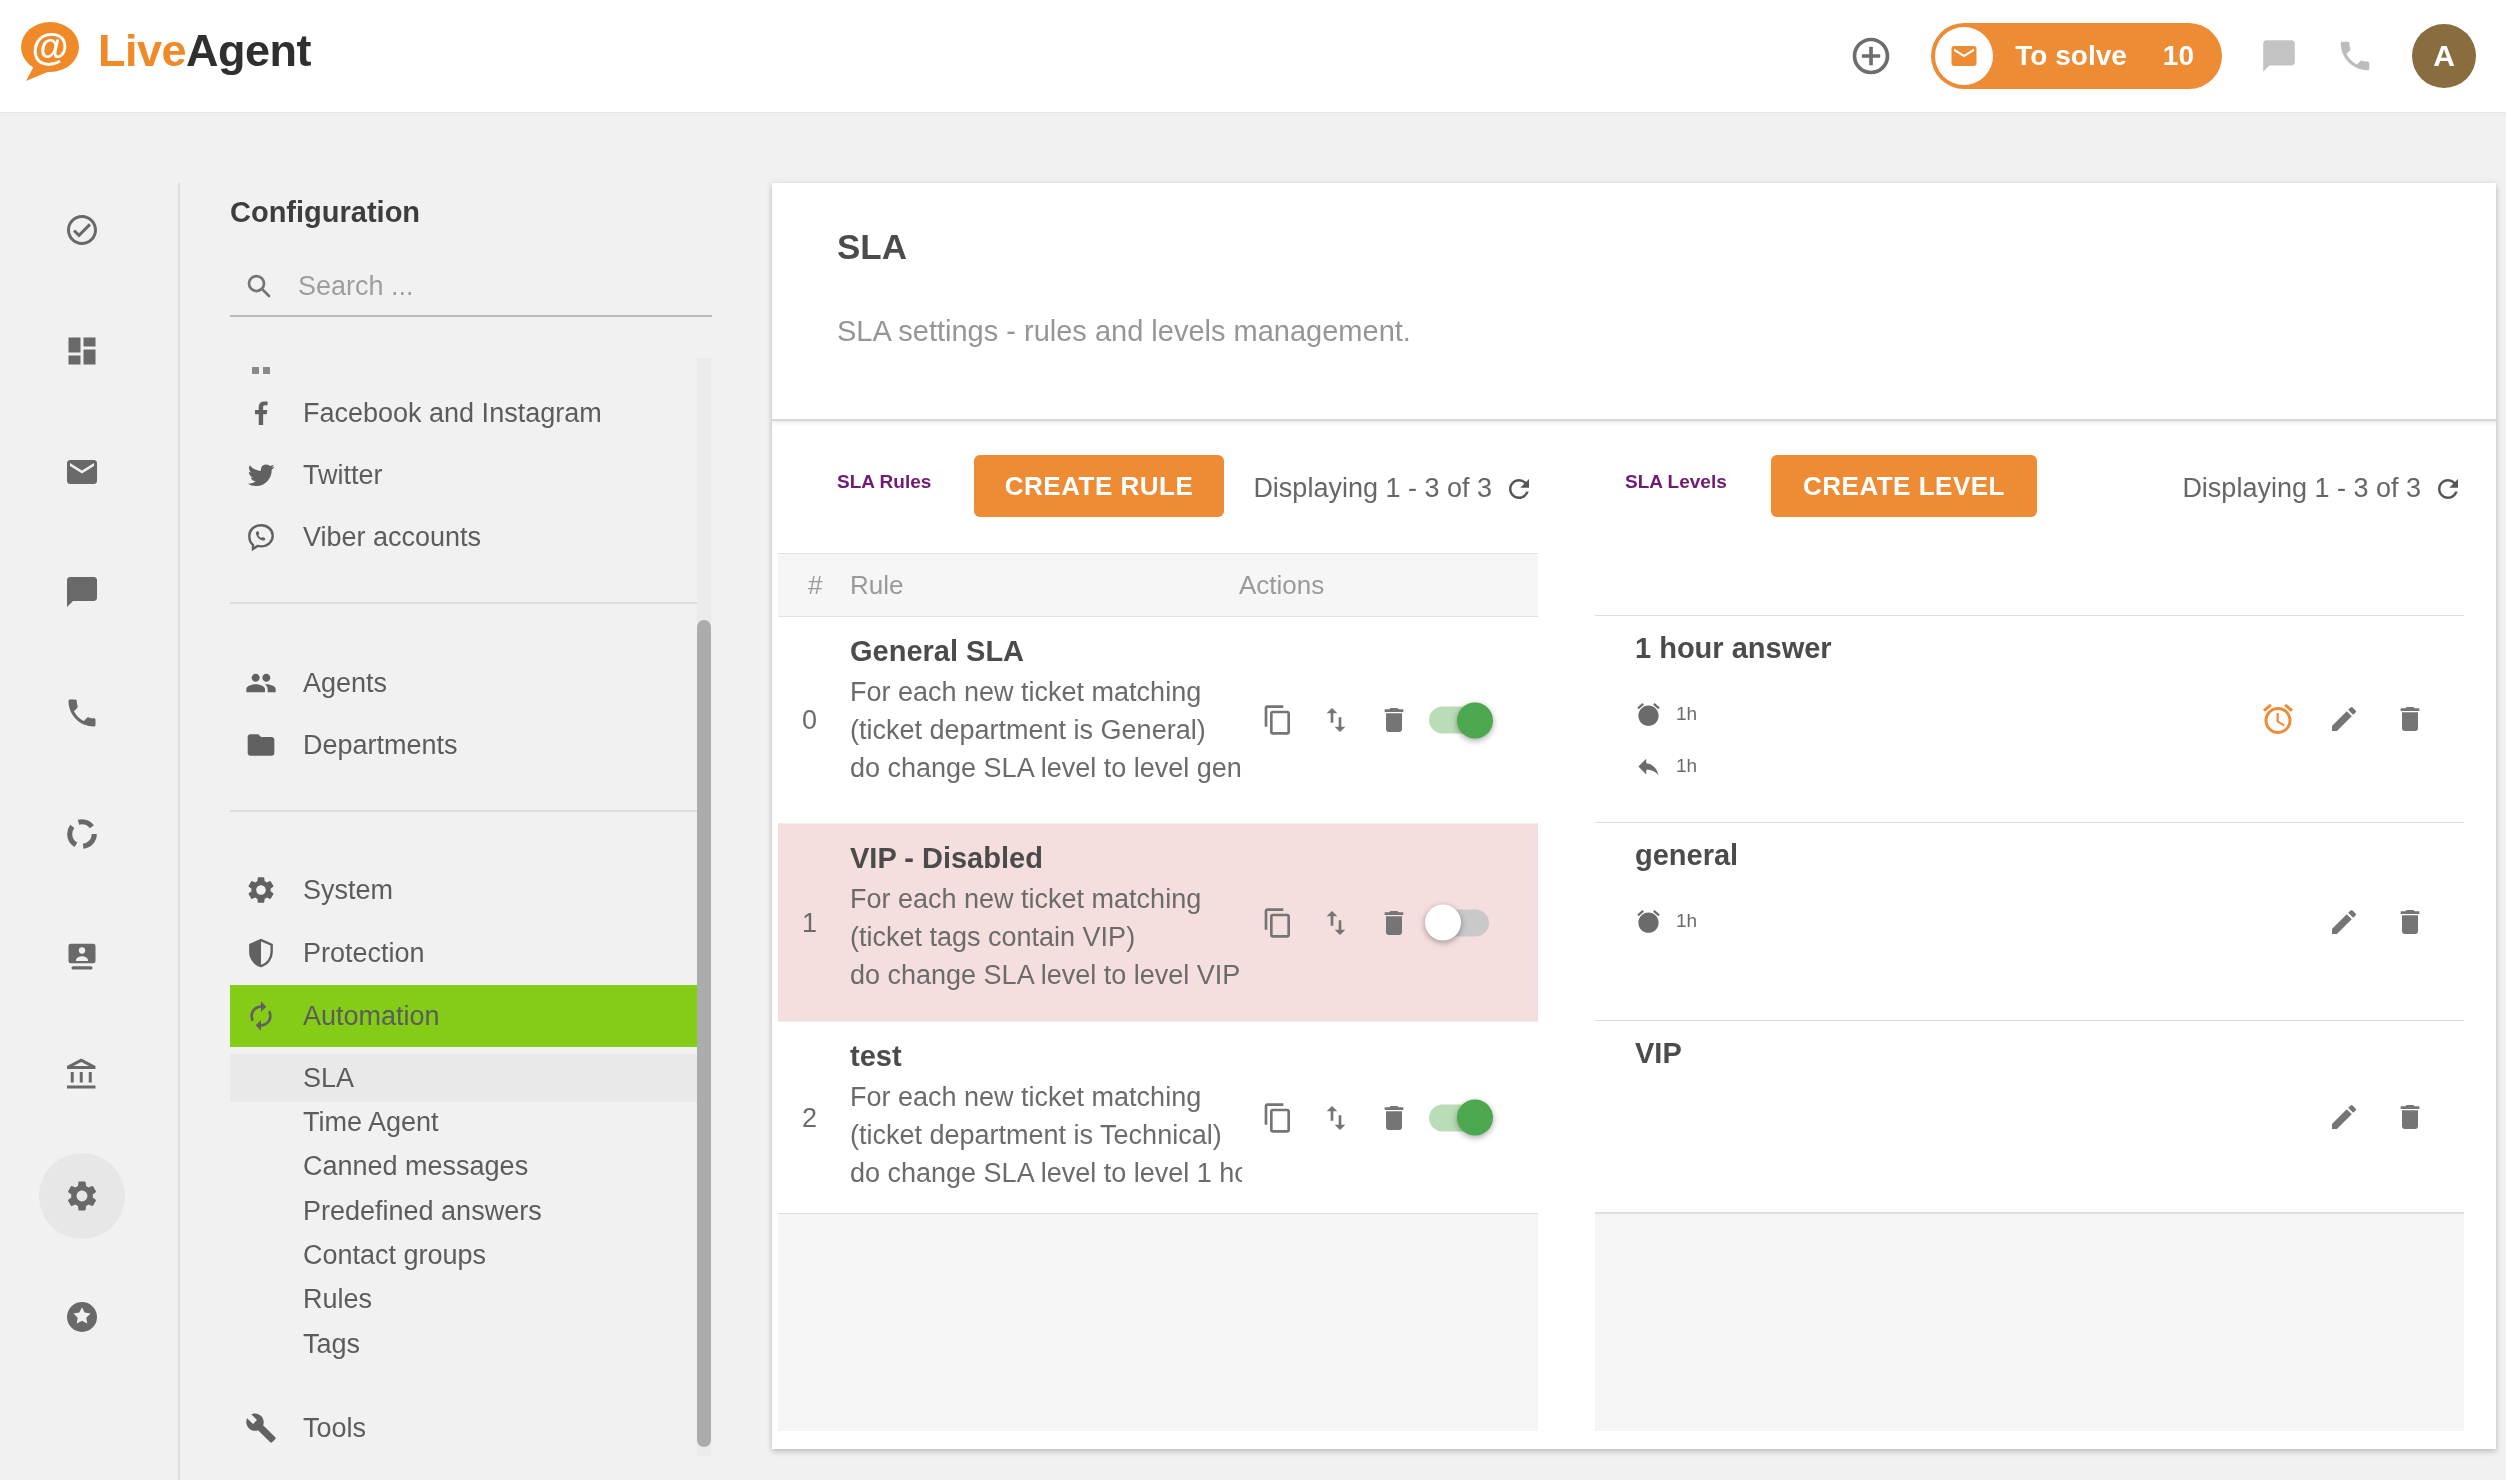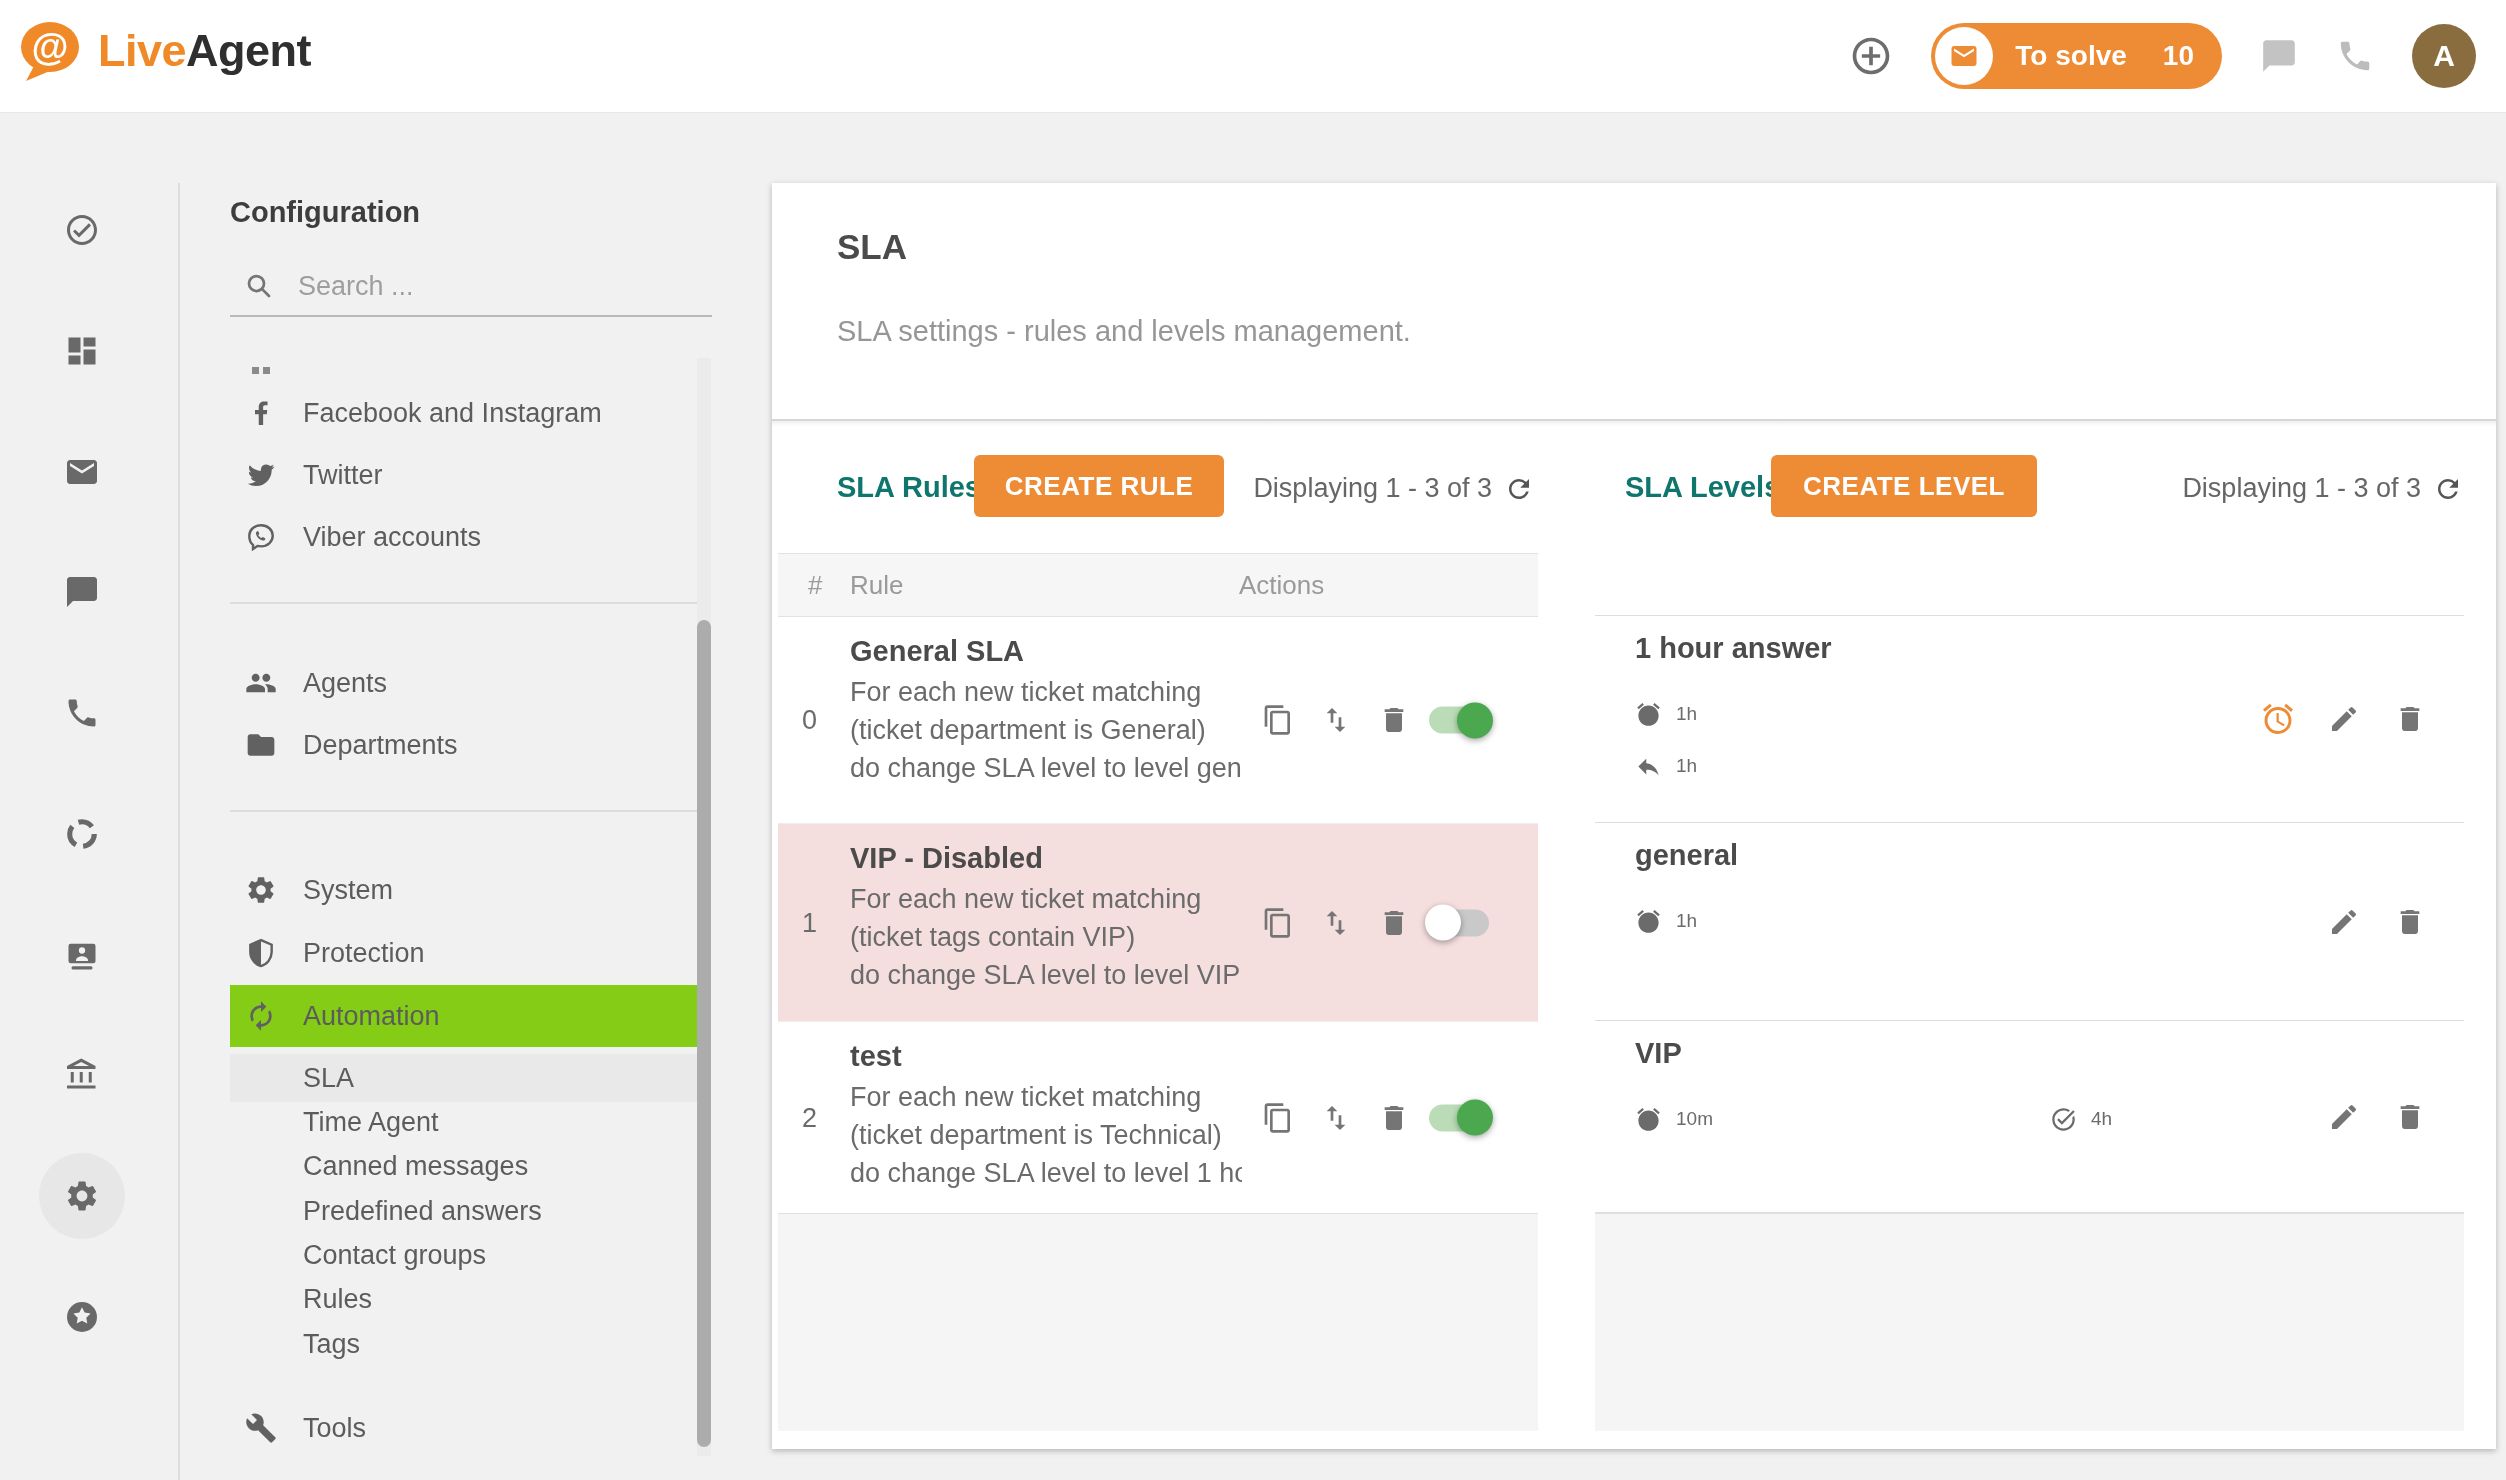--- a/index.html
+++ b/index.html
@@ -85,21 +85,21 @@
   
   .card{position:absolute;left:772px;top:183px;width:1724px;height:1266px;background:#fff;box-shadow:0 2px 6px rgba(0,0,0,0.25);}
   .card-head{position:absolute;left:0;top:0;width:100%;height:236px;}
   .main-title{position:absolute;left:65px;top:44px;margin:0;font-size:35px;font-weight:bold;color:#4b4b4b;}
   .main-subtitle{position:absolute;left:65px;top:132px;margin:0;font-size:29px;color:#969696;}
   .card-div{position:absolute;left:0;top:236px;width:100%;height:5px;border-top:2px solid #d6d6d6;background:linear-gradient(#eee,#fff);}
   .panel{position:absolute;top:241px;height:1007px;}
   .panel-rules{left:6px;width:760px;}
   .panel-levels{left:823px;width:869px;}
   .p-band{position:absolute;left:0;top:0;width:100%;height:129px;}
-  .p-title{position:absolute;top:47px;margin:0;font-size:29px;font-weight:bold;color:#0f766e;}
+  .p-title{position:absolute;top:47px;margin:0;font-size:19px;font-weight:bold;color:#701a75;}
   .panel-rules .p-title{left:59px;}
   .panel-levels .p-title{left:30px;}
   .create-btn{position:absolute;top:31px;height:62px;background:var(--accent);border-radius:6px;color:#fff;font-size:26px;font-weight:bold;letter-spacing:0.5px;text-align:center;}
   .panel-rules .create-btn{left:196px;width:250px;}
   .panel-levels .create-btn{left:176px;width:266px;}
   .disp{position:absolute;top:0;height:129px;display:flex;align-items:center;gap:12px;font-size:27px;color:#666;}
   .panel-rules .disp{right:4px;}
   .panel-levels .disp{right:1px;}
   .disp-ic svg{width:30px;height:30px;color:#555;}
   .thead{position:absolute;left:0;top:129px;width:100%;height:64px;background:#f6f6f6;border-top:1px solid #e2e2e2;border-bottom:1px solid #e2e2e2;box-sizing:border-box;font-size:26px;color:#9a9a9a;}
@@ -646,39 +646,20 @@
                   <svg viewBox="0 0 24 24">
                     <path fill="currentColor" d="M6 19c0 1.1.9 2 2 2h8c1.1 0 2-.9 2-2V7H6v12zM19 4h-3.5l-1-1h-5l-1 1H5v2h14V4z"></path>
                   </svg>
                 </span>
               </button>
             </div>
           </div>
 
           <div class="l-row" data-name="level-row">
             <div class="l-title" data-name="level-title">VIP</div>
-            <div class="metrics" data-name="level-metrics">
-              <div class="metric m-response" data-name="response-time-metric">
-                <span class="mi" data-name="alarm-filled-icon">
-                  <svg viewBox="0 0 24 24">
-                    <path fill="currentColor" d="M22 5.72l-4.6-3.86-1.29 1.53 4.6 3.86L22 5.72zM7.88 3.39L6.6 1.86 2 5.71l1.29 1.53 4.59-3.85zM12 4c-4.97 0-9 4.03-9 9s4.02 9 9 9c4.97 0 9-4.03 9-9s-4.03-9-9-9z"></path>
-                  </svg>
-                </span>
-                <span class="mv" data-name="response-time-value">10m</span>
-              </div>
-              <div class="metric m-resolve" data-name="resolve-time-metric">
-                <span class="mi" data-name="check-small-icon">
-                  <svg viewBox="0 0 24 24">
-                    <path fill="currentColor" d="M22 5.18L10.59 16.6l-4.24-4.24 1.41-1.41 2.83 2.83L20.59 3.77 22 5.18zm-2.21 5.04c.13.57.21 1.17.21 1.78 0 4.42-3.58 8-8 8s-8-3.58-8-8 3.58-8 8-8c1.58 0 3.04.46 4.28 1.25l1.44-1.44A9.9 9.9 0 0 0 12 2C6.48 2 2 6.48 2 12s4.48 10 10 10 10-4.48 10-10c0-1.19-.22-2.33-.6-3.39l-1.61 1.61z"></path>
-                  </svg>
-                </span>
-                <span class="mv" data-name="resolve-time-value">4h</span>
-              </div>
-
-            </div>
             <div class="l-actions" data-name="level-actions">
 
             <button class="act-btn" data-name="action-button">
                 <span class="act-ic" data-name="edit-icon">
                   <svg viewBox="0 0 24 24">
                     <path fill="currentColor" d="M3 17.25V21h3.75L17.81 9.94l-3.75-3.75L3 17.25zM20.71 7.04c.39-.39.39-1.02 0-1.41l-2.34-2.34a.9959.9959 0 0 0-1.41 0l-1.83 1.83 3.75 3.75 1.83-1.83z"></path>
                   </svg>
                 </span>
               </button>
               <button class="act-btn" data-name="action-button">

